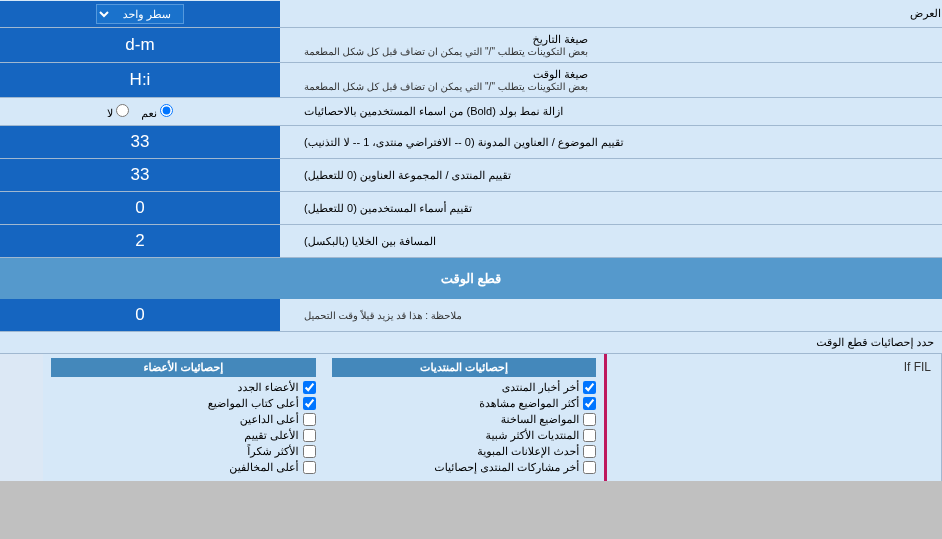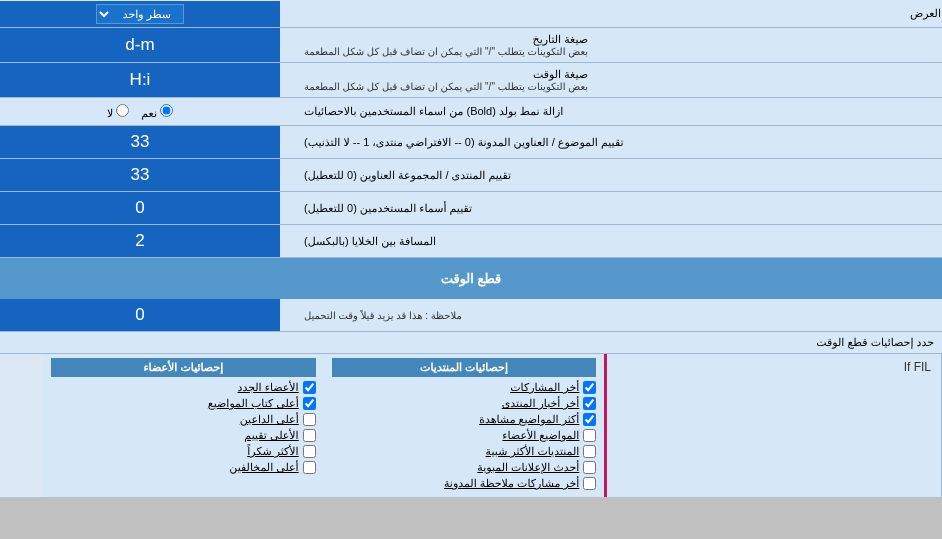--- a/index.html
+++ b/index.html
@@ -64,21 +64,20 @@
     .checkbox-item {
       display: flex;
       align-items: center;
       gap: 4px;
       margin-bottom: 3px;
       direction: rtl;
     }
     .checkbox-item label {
       font-size: 11px;
       color: #000;
-      text-decoration: underline;
     }
     .input-blue {
       background: #1565c0;
       color: #fff;
       border: none;
       outline: none;
       padding: 3px 8px;
       font-size: 17px;
       text-align: center;
       direction: ltr;
@@ -258,45 +257,41 @@
 
     <div class="checkbox-col" style="flex:1.2; border-right:1px solid #a0b8d0;">
 
       <div style="font-size:12px; color:#333; padding:2px;">If FIL</div>
     </div>
 
     <div class="checkbox-col">
       <div class="checkbox-col-header">إحصائيات المنتديات</div>
       <div class="checkbox-item">
         <input type="checkbox" checked="" style="">
-        <label>أخر المشاركات</label>
-      </div>
-      <div class="checkbox-item">
-        <input type="checkbox" checked="" style="">
         <label>أخر أخبار المنتدى</label>
       </div>
       <div class="checkbox-item">
         <input type="checkbox" checked="" style="">
         <label>أكثر المواضيع مشاهدة</label>
       </div>
       <div class="checkbox-item">
         <input type="checkbox" style="">
-        <label>المواضيع الأعضاء</label>
+        <label>المواضيع الساخنة</label>
       </div>
       <div class="checkbox-item">
         <input type="checkbox" style="">
         <label>المنتديات الأكثر شبية</label>
       </div>
       <div class="checkbox-item">
         <input type="checkbox" style="">
         <label>أحدث الإعلانات المبوية</label>
       </div>
       <div class="checkbox-item">
         <input type="checkbox" style="">
-        <label>أخر مشاركات ملاحظة المدونة</label>
+        <label>أخر مشاركات المنتدى إحصائيات</label>
       </div>
     </div>
 
     <div class="checkbox-col" style="border-right:none;">
       <div class="checkbox-col-header">إحصائيات الأعضاء</div>
       <div class="checkbox-item">
         <input type="checkbox" checked="" style="">
         <label>الأعضاء الجدد</label>
       </div>
       <div class="checkbox-item">

